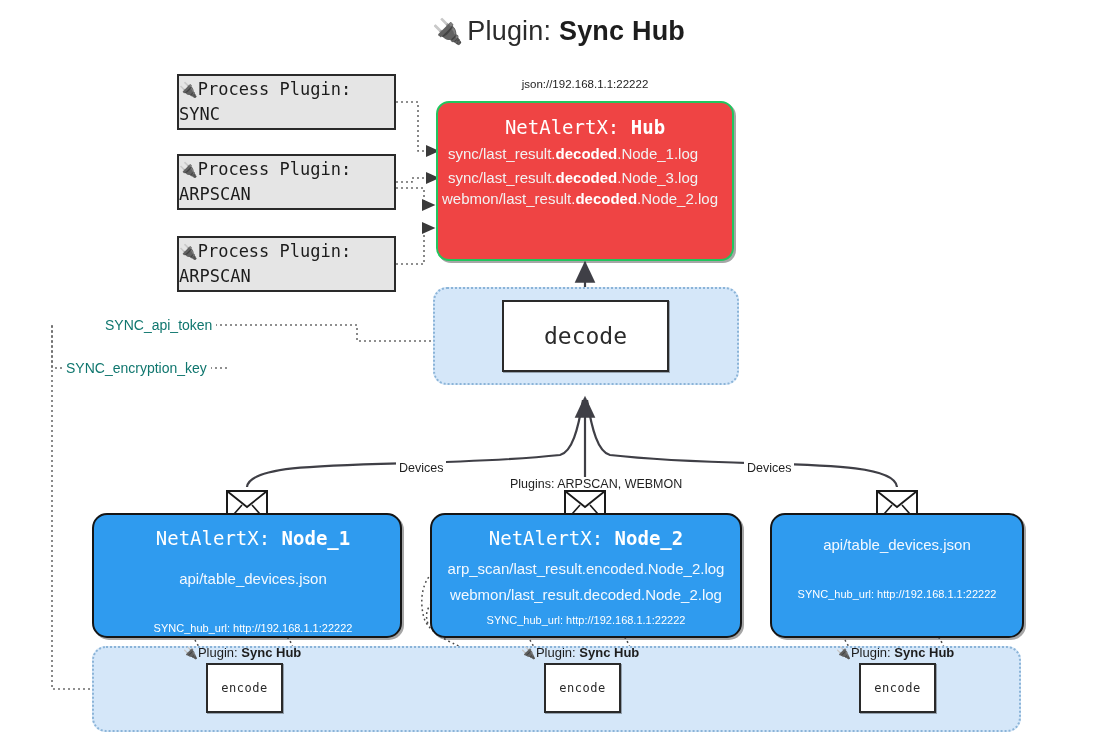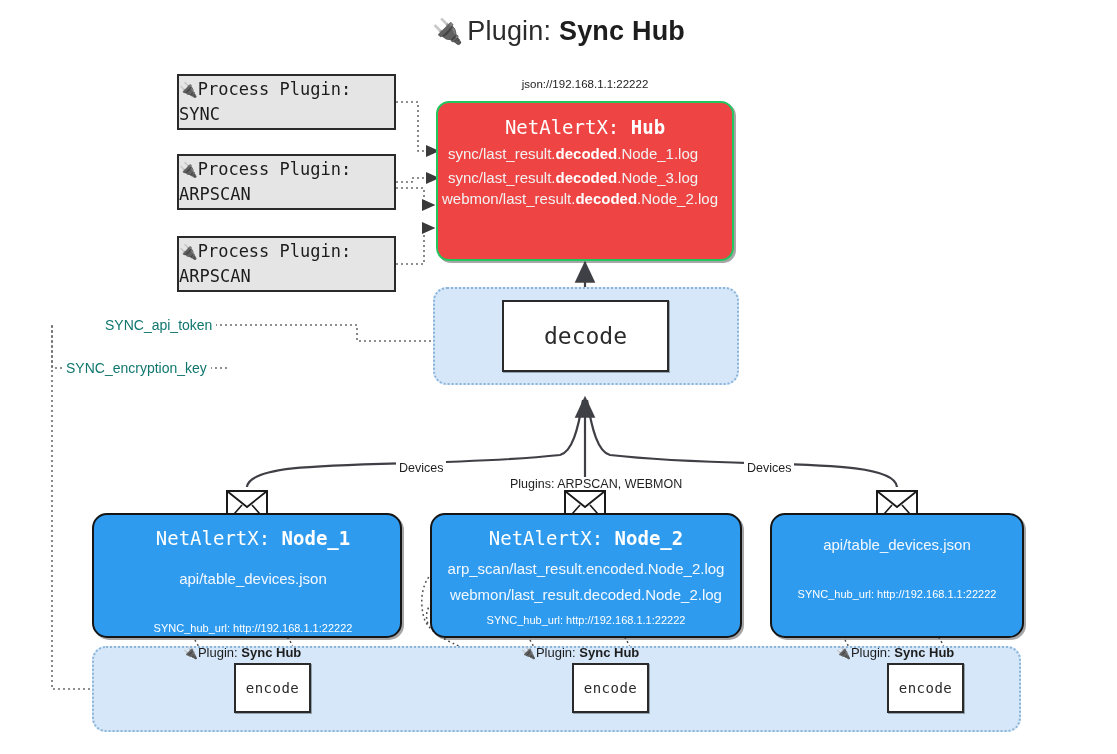--- a/index.html
+++ b/index.html
@@ -36,21 +36,21 @@
 
   
   .bluewrap{background:#d5e7f9;border:2px dotted #8bb4d8;border-radius:14px;}
 
   
   .opbox{background:#ffffff;border:2px solid #2a2a2a;
          display:flex;align-items:center;justify-content:center;
          font-family:"DejaVu Sans Mono","Liberation Mono",monospace;color:#2a2a2a;
          box-shadow:1px 1px 0 rgba(0,0,0,.3);}
   #decode{font-size:23px;}
-  .encbox{font-size:14px;letter-spacing:.5px;margin-left:28px;}
+  .encbox{font-size:12px;letter-spacing:.5px;}
   .enclabel{font-size:13px;color:#1d1d1d;white-space:nowrap;}
   .enclabel b{font-weight:bold;}
   .enclabel .plugicon{font-size:12px;}
 
   
   .node{background:#2f9bef;border:2px solid #151515;border-radius:15px;
         box-shadow:2px 2px 0 rgba(0,0,0,.35);}
   .node .ntitle{font-family:"DejaVu Sans Mono","Liberation Mono",monospace;
         font-size:19px;color:#ffffff;text-align:center;margin-top:12px;}
   .node .ntitle b{font-weight:bold;}

